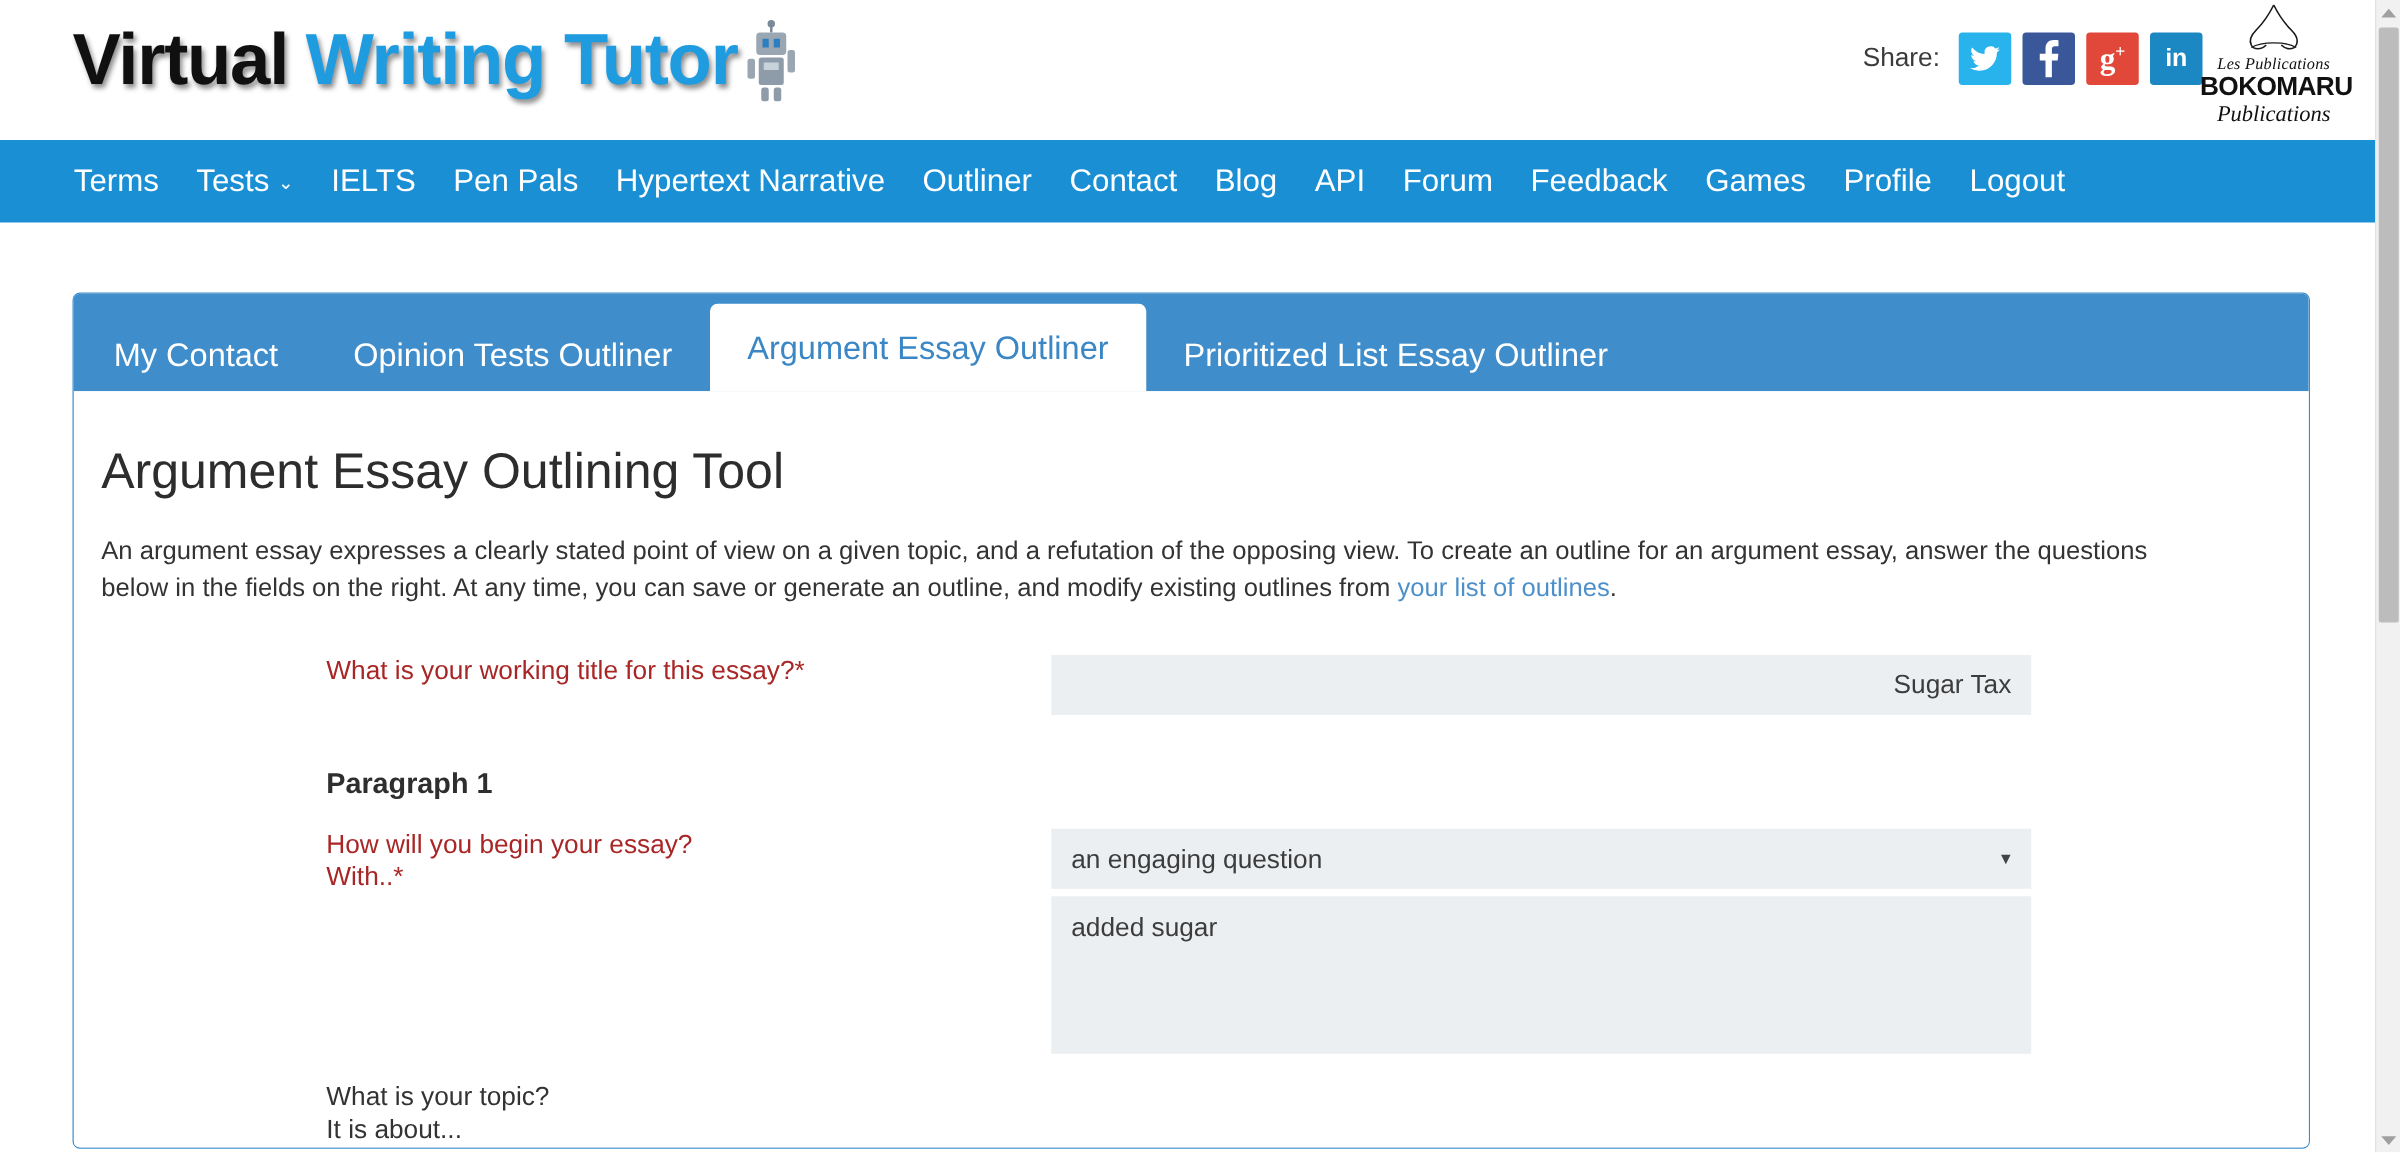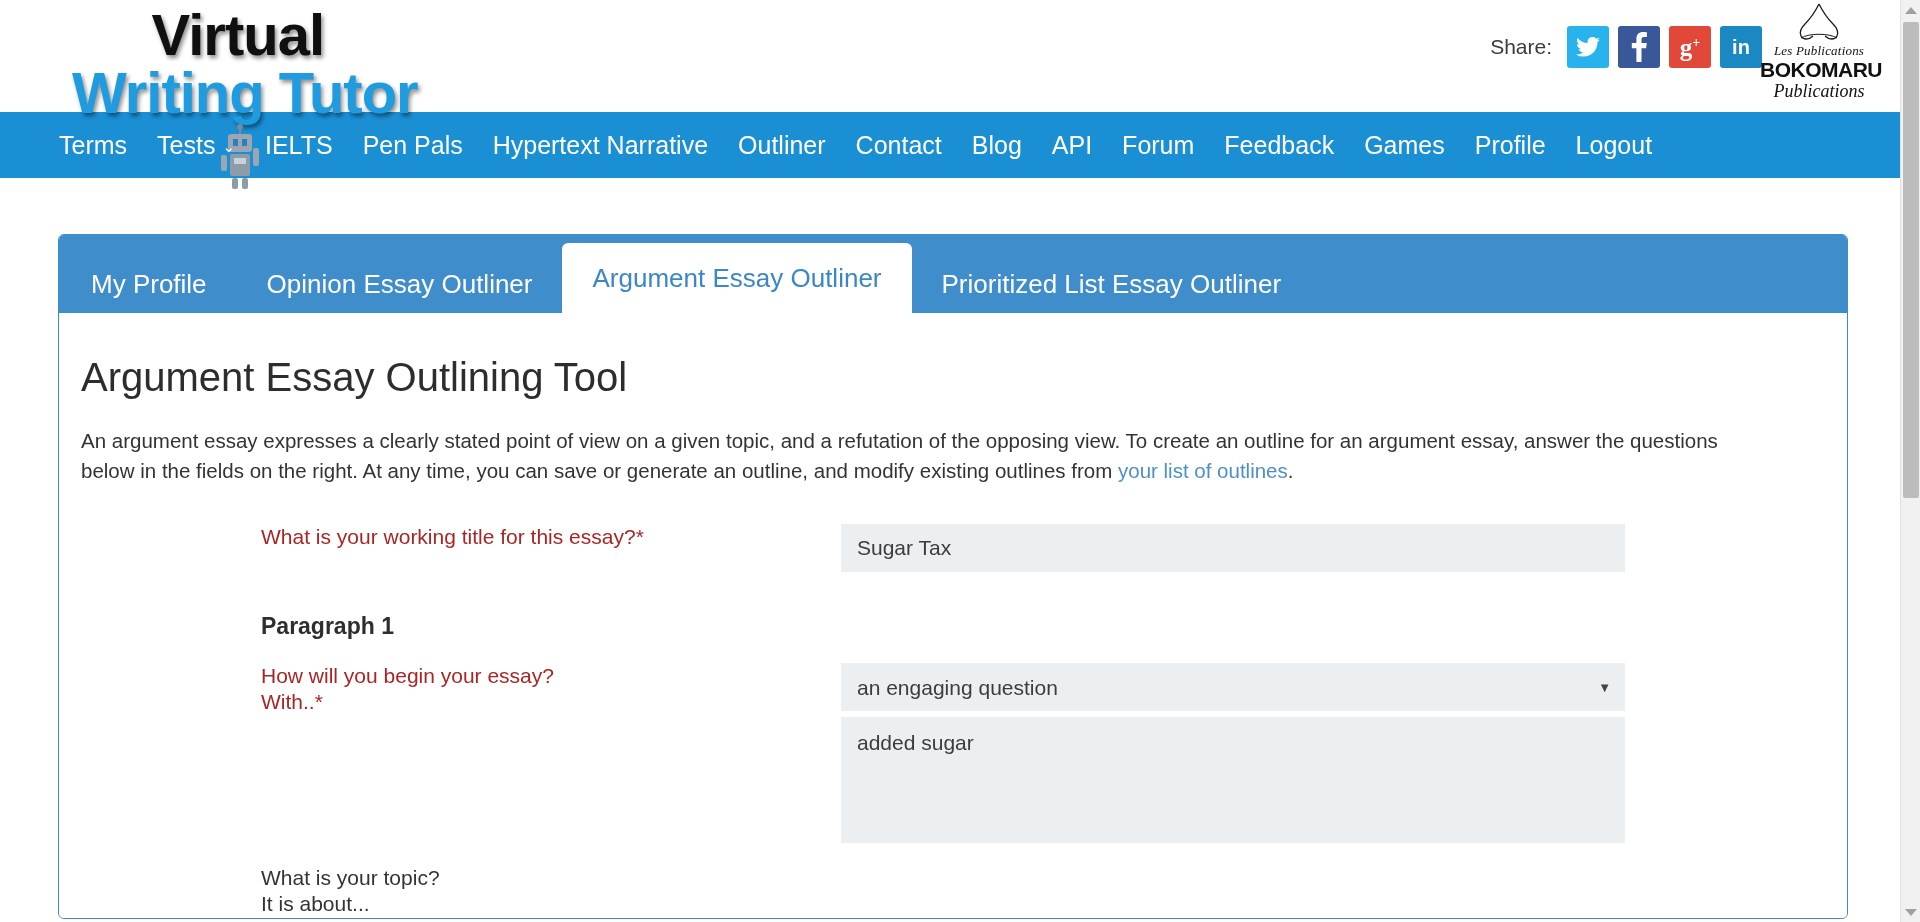--- a/index.html
+++ b/index.html
@@ -37,21 +37,20 @@
   }
 
   .logo {
     position: absolute;
     left: 58px;
     top: 6px;
     height: 84px;
     display: flex;
     align-items: center;
     white-space: nowrap;
-    flex-direction: column;
   }
   .logo-text {
     font-family: "Liberation Sans", sans-serif;
     font-weight: bold;
     font-size: 58px;
     letter-spacing: -1px;
     line-height: 1;
     text-shadow: 2px 3px 4px rgba(0,0,0,.45);
   }
   .logo-black { color: #101010; }
@@ -235,21 +234,21 @@
     width: 100%;
     background: #eceff1;
     border: none;
     outline: none;
     font-family: "Liberation Sans", sans-serif;
     font-size: 21px;
     color: #3c3c3c;
     padding: 12px 16px;
     display: block;
   }
-  .text-input { height: 48px; }
+  .text-input { height: 48px; text-align: right; }
   .select-wrap { position: relative; }
   .select-input {
     height: 48px;
     -webkit-appearance: none;
     appearance: none;
     cursor: pointer;
     padding-right: 40px;
   }
   .select-caret {
     position: absolute;
@@ -408,24 +407,24 @@
         </div>
       <div class="nav-item">
           <span>Logout</span>
         </div>
     </nav>
 
     <div class="panel">
 
       <div class="tabs-bar">
         <div class="tab">
-            <span>My Profile</span>
+            <span>My Contact</span>
           </div>
         <div class="tab">
-            <span>Opinion Essay Outliner</span>
+            <span>Opinion Tests Outliner</span>
           </div>
         <div class="tab active">
             <span>Argument Essay Outliner</span>
           </div>
         <div class="tab">
             <span>Prioritized List Essay Outliner</span>
           </div>
       </div>
 
       <div class="panel-body">

